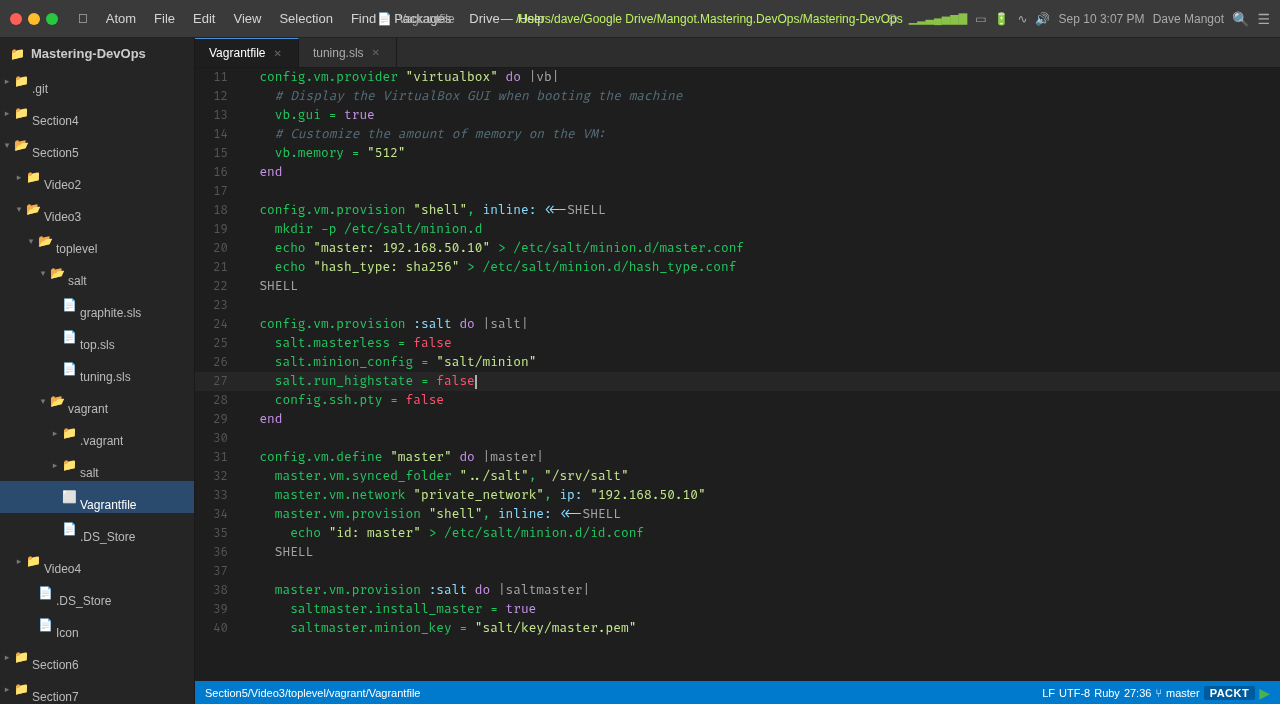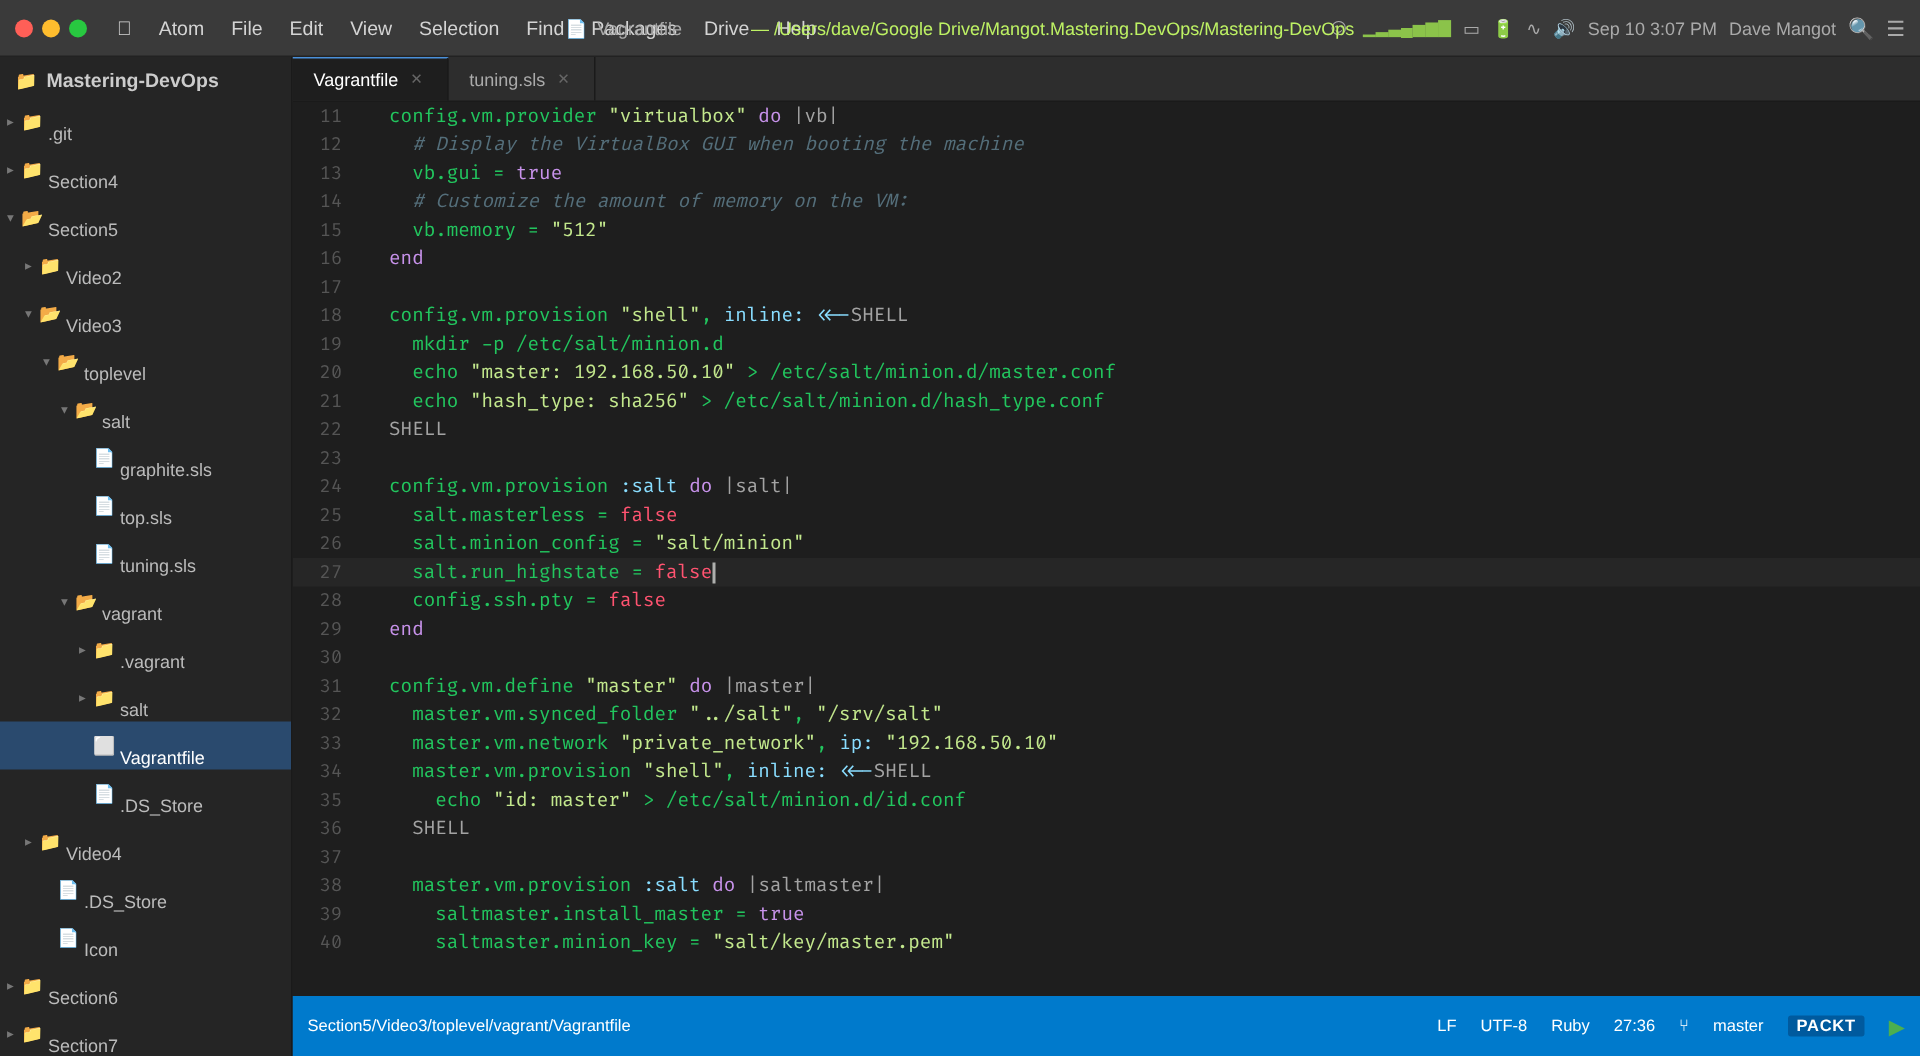--- a/index.html
+++ b/index.html
@@ -206,31 +206,31 @@
     .string { color: #c3e88d; }
     .comment { color: #546e7a; font-style: italic; }
     .sym { color: #89ddff; }
     .block-var { color: #a3a3a3; }
     .plain { color: #22c55e; }
     .false-kw { color: #ff5370; }
     .op { color: #89ddff; }
 
     
     #statusbar {
-      height: 40px;
+      height: 23px;
       background: #007acc;
       display: flex;
       align-items: center;
       padding: 0 10px;
       font-size: 11px;
       color: #fff;
       gap: 12px;
     }
     .status-left { display: flex; align-items: center; gap: 8px; }
-    .status-right { margin-left: auto; display: flex; align-items: center; gap: 16px; }
+    .status-right { margin-left: auto; display: flex; align-items: center; gap: 4px; }
     .packt-badge {
       background: #005a9e;
       padding: 1px 6px;
       border-radius: 2px;
       font-size: 11px;
       font-weight: 600;
       letter-spacing: 0.5px;
     }
     .packt-arrow {
       color: #4caf50;

